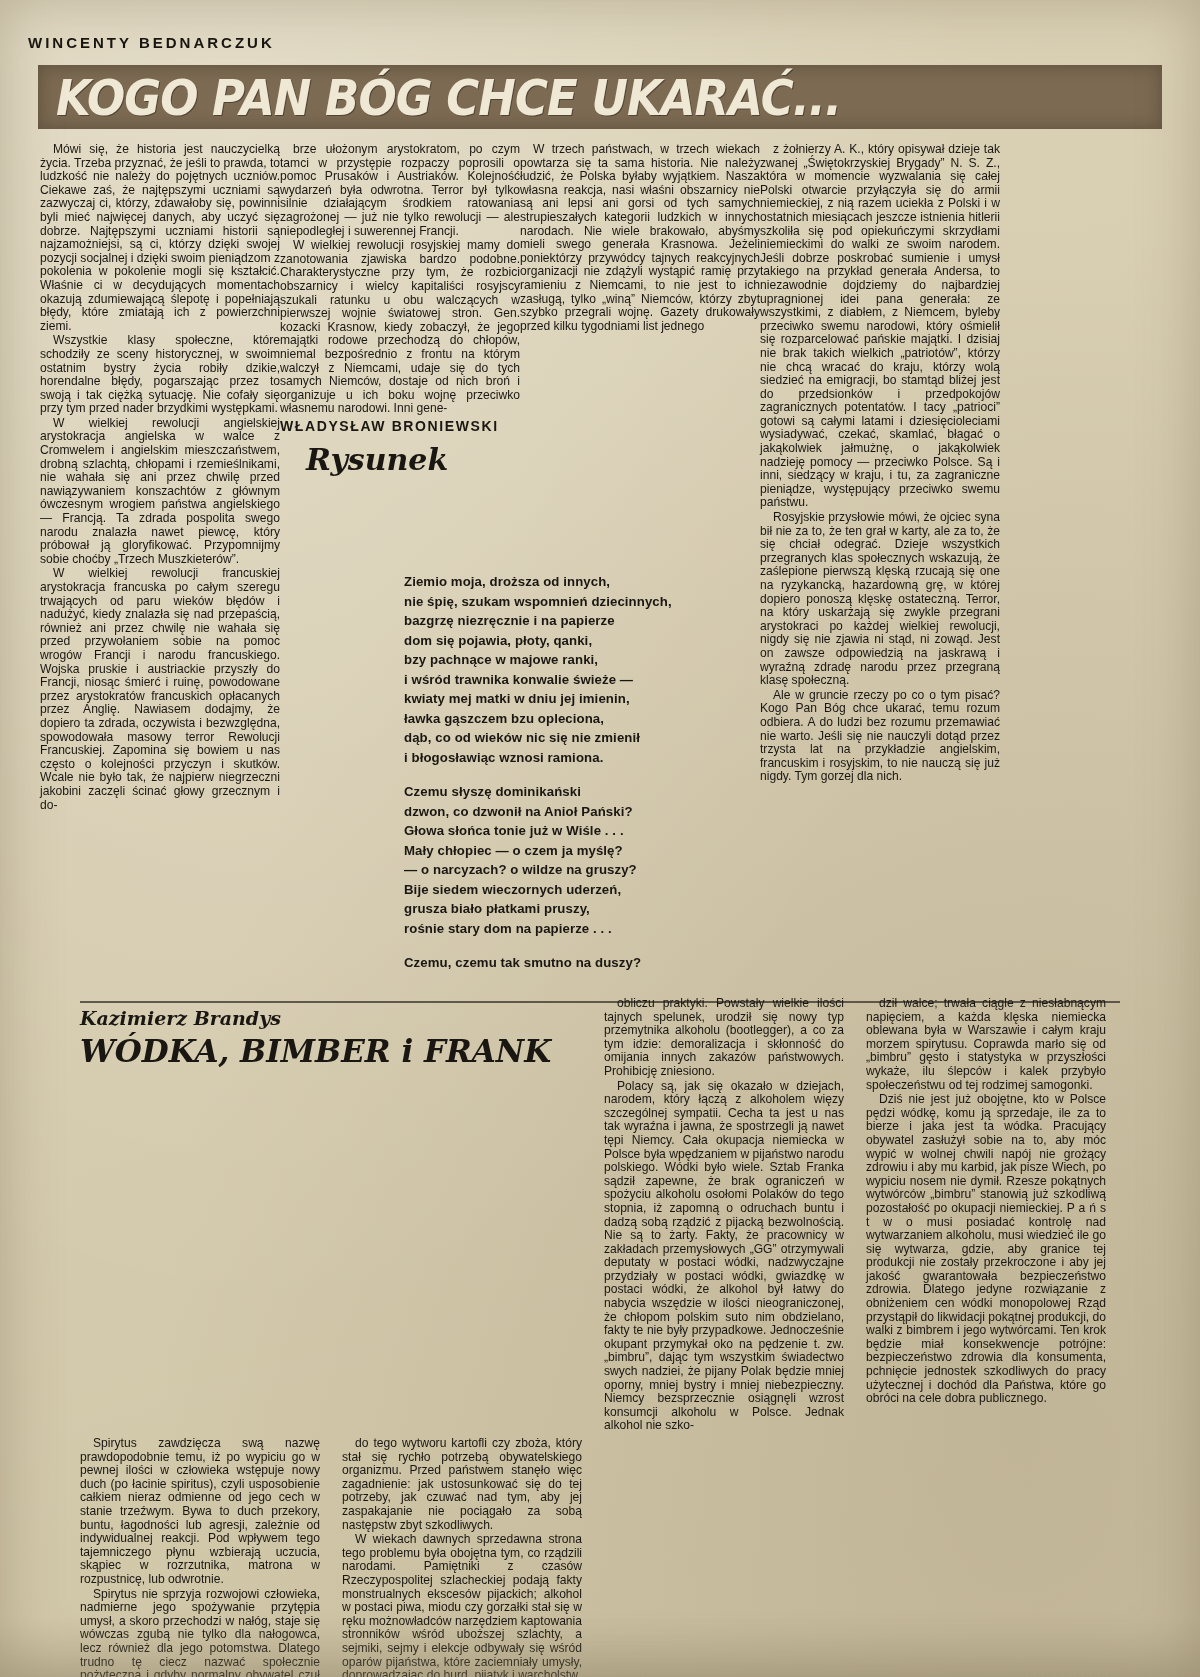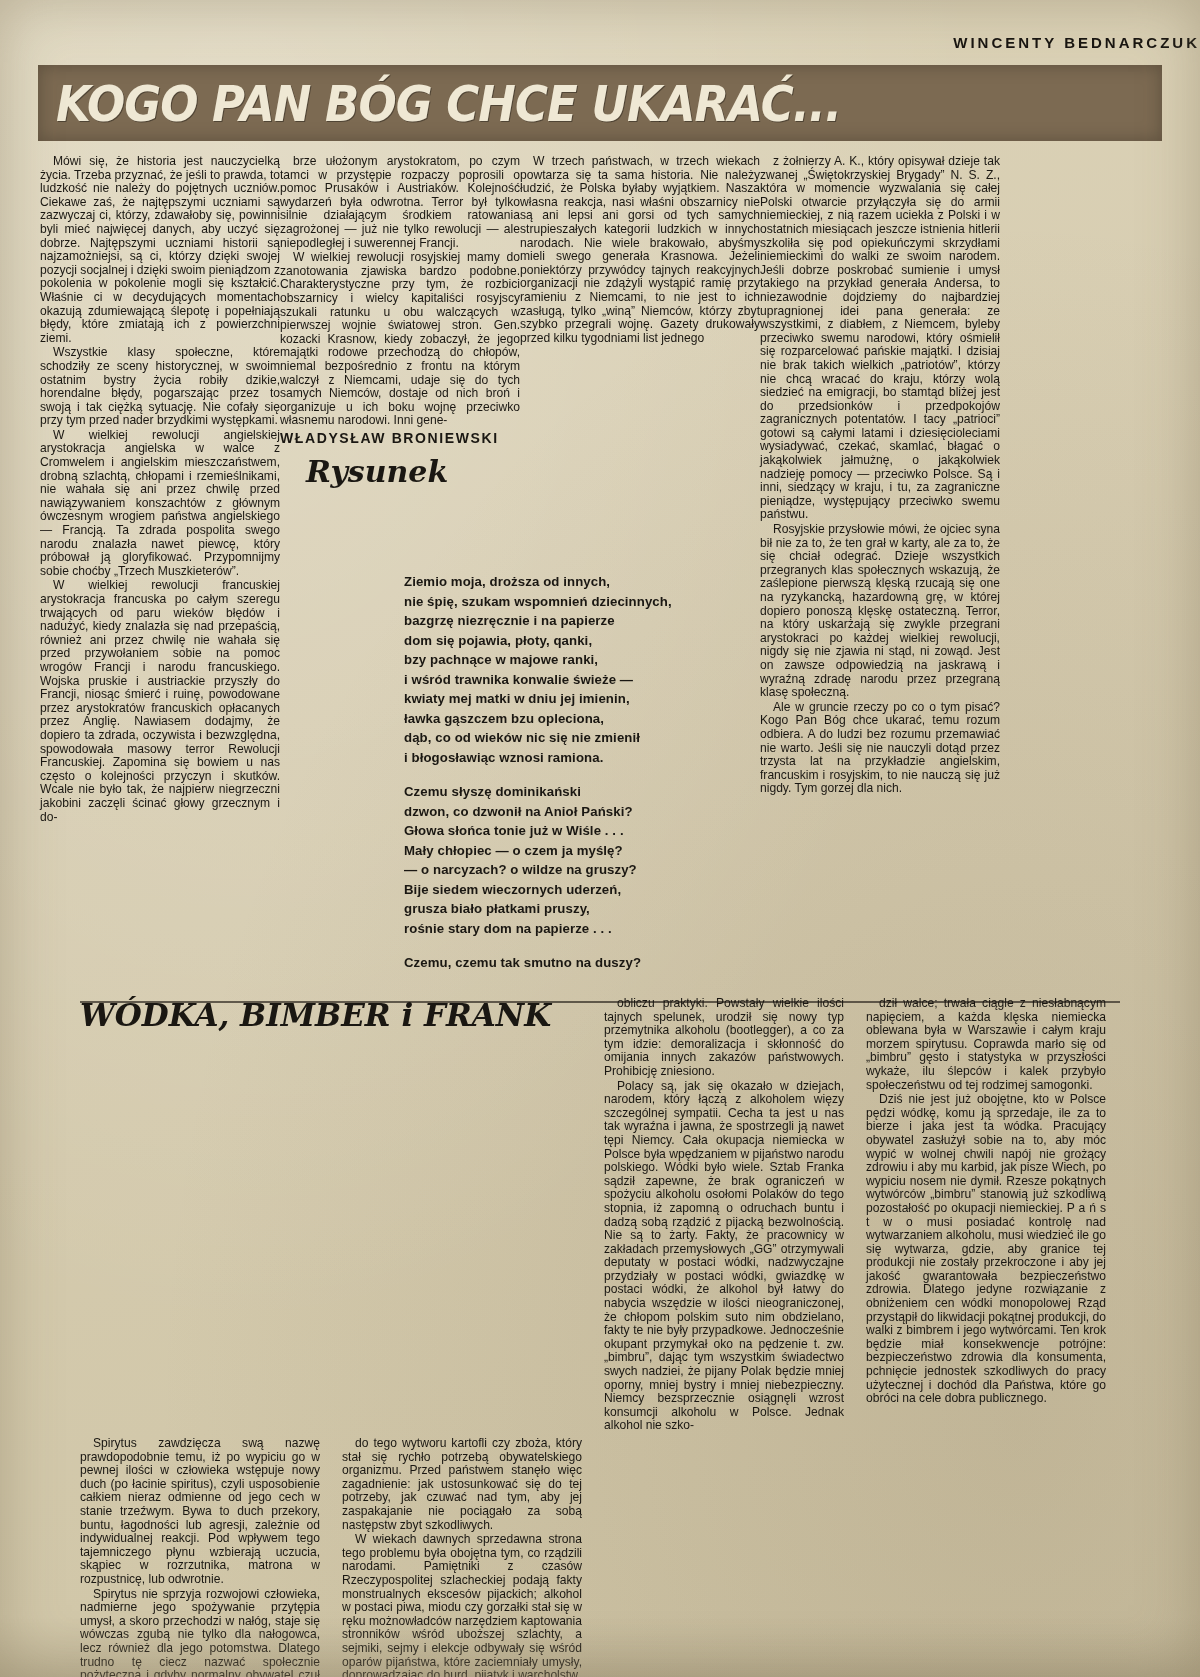--- a/index.html
+++ b/index.html
@@ -17,31 +17,32 @@
     background:
       radial-gradient(ellipse at 20% 10%, rgba(255,255,255,0.22), rgba(255,255,255,0) 55%),
       radial-gradient(ellipse at 85% 85%, rgba(120,100,70,0.18), rgba(255,255,255,0) 60%),
       linear-gradient(165deg,#ddd4b9 0%, #d6ccb0 40%, #cfc5a6 100%);
   }
   .page{
     position:absolute; inset:0;
     padding:0;
   }
   .byline{
-    text-align:right;
+    text-align:left;
     font-size:15px;
     font-weight:bold;
     letter-spacing:3px;
     margin-top:34px;
     color:#171410;
+    padding-left:28px;
   }
   .masthead{
     margin:14px 38px 8px 38px;
     background:#7c6a52;
-    height:76px;
+    height:64px;
     display:flex;
     align-items:center;
     padding-left:18px;
     box-shadow:inset 0 0 18px rgba(0,0,0,0.25);
   }
   .masthead h1{
     margin:0;
     font-family:"DejaVu Sans", sans-serif;
     font-size:45px;
     font-weight:bold;
@@ -193,20 +194,21 @@
       <div class="line">Czemu, czemu tak smutno na duszy?</div>
     </div>
   </div>
 
   <div class="rule" style="position:absolute; left:40px; right:40px; top:975px;"></div>
 
   <div class="section2" style="position:absolute; left:40px; right:40px; top:985px;">
 
     <div style="display:flex; gap:22px;">
       <div class="head-block">
+        <div class="art2-author">Kazimierz Brandys</div>
         <div class="art2-title">WÓDKA, BIMBER i FRANK</div>
       </div>
       <div class="s2col">
         <p class="t">obliczu praktyki. Powstały wielkie ilości tajnych spelunek, urodził się nowy typ przemytnika alkoholu (bootlegger), a co za tym idzie: demoralizacja i skłonność do omijania innych zakazów państwowych. Prohibicję zniesiono.</p>
         <p class="t">Polacy są, jak się okazało w dziejach, narodem, który łączą z alkoholem więzy szczególnej sympatii. Cecha ta jest u nas tak wyraźna i jawna, że spostrzegli ją nawet tępi Niemcy. Cała okupacja niemiecka w Polsce była wpędzaniem w pijaństwo narodu polskiego. Wódki było wiele. Sztab Franka sądził zapewne, że brak ograniczeń w spożyciu alkoholu osołomi Polaków do tego stopnia, iż zapomną o odruchach buntu i dadzą sobą rządzić z pijacką bezwolnością. Nie są to żarty. Fakty, że pracownicy w zakładach przemysłowych „GG” otrzymywali deputaty w postaci wódki, nadzwyczajne przydziały w postaci wódki, gwiazdkę w postaci wódki, że alkohol był łatwy do nabycia wszędzie w ilości nieograniczonej, że chłopom polskim suto nim obdzielano, fakty te nie były przypadkowe. Jednocześnie okupant przymykał oko na pędzenie t. zw. „bimbru”, dając tym wszystkim świadectwo swych nadziei, że pijany Polak będzie mniej oporny, mniej bystry i mniej niebezpieczny. Niemcy bezsprzecznie osiągnęli wzrost konsumcji alkoholu w Polsce. Jednak alkohol nie szko-</p>
       </div>
       <div class="s2col">
         <p class="t">dził walce; trwała ciągle z niesłabnącym napięciem, a każda klęska niemiecka oblewana była w Warszawie i całym kraju morzem spirytusu. Coprawda marło się od „bimbru” gęsto i statystyka w przyszłości wykaże, ilu ślepców i kalek przybyło społeczeństwu od tej rodzimej samogonki.</p>
         <p class="t">Dziś nie jest już obojętne, kto w Polsce pędzi wódkę, komu ją sprzedaje, ile za to bierze i jaka jest ta wódka. Pracujący obywatel zasłużył sobie na to, aby móc wypić w wolnej chwili napój nie grożący zdrowiu i aby mu karbid, jak pisze Wiech, po wypiciu nosem nie dymił. Rzesze pokątnych wytwórców „bimbru” stanowią już szkodliwą pozostałość po okupacji niemieckiej. P a ń s t w o musi posiadać kontrolę nad wytwarzaniem alkoholu, musi wiedzieć ile go się wytwarza, gdzie, aby granice tej produkcji nie zostały przekroczone i aby jej jakość gwarantowała bezpieczeństwo zdrowia. Dlatego jedyne rozwiązanie z obniżeniem cen wódki monopolowej Rząd przystąpił do likwidacji pokątnej produkcji, do walki z bimbrem i jego wytwórcami. Ten krok będzie miał konsekwencje potrójne: bezpieczeństwo zdrowia dla konsumenta, pchnięcie jednostek szkodliwych do pracy użytecznej i dochód dla Państwa, które go obróci na cele dobra publicznego.</p>
       </div>

